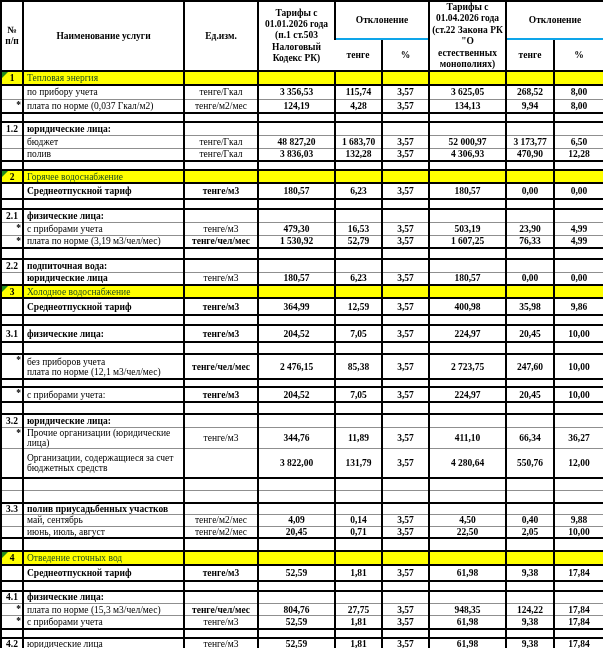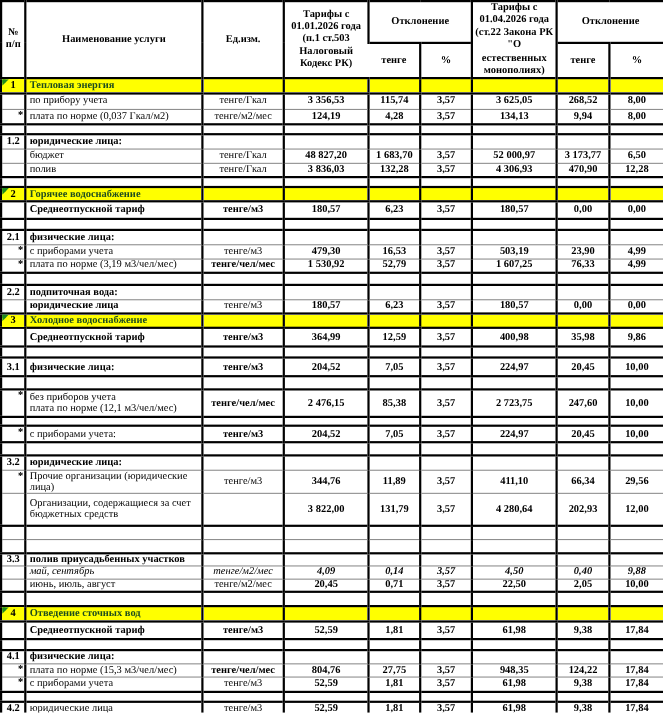--- a/index.html
+++ b/index.html
@@ -8,28 +8,28 @@
     font-family:"Liberation Serif", serif;
   }
   table{border-collapse:collapse;table-layout:fixed;width:601px;margin:0;}
   table{border:2px solid #000;}
   td,th{
     padding:0 2px;font-size:9.5px;line-height:1.08;color:#000;
     overflow:hidden;vertical-align:middle;border-left:2px solid #000;
   }
   td:first-child,th:first-child{border-left:none;}
   thead th{font-weight:bold;text-align:center;vertical-align:middle;}
-  thead tr.h2 th{border-top:2px solid #000000;}
+  thead tr.h2 th{border-top:2px solid #0ea5e9;}
   thead{border-bottom:2px solid #000;}
   tr.k>td{border-top:2px solid #000;}
   tr.t>td{border-top:1px solid #8f8f8f;}
   tr.sec>td{
     background:#FFFF00;border-top:2px solid #000;border-bottom:2px solid #000;
   }
-  tr.sec .sec-title{font-weight:bold;color:#1e4d1e;}
+  tr.sec .sec-title{font-weight:normal;color:#1e4d1e;}
   td.numc{font-weight:bold;text-align:center;position:relative;}
   td.starc{font-weight:bold;text-align:right;padding-right:1px;vertical-align:top;}
   td.namec{text-align:left;padding-left:3px;}
   td.unitc{text-align:center;}
   td.v{font-weight:bold;text-align:center;}
   .bold{font-weight:bold;}
   .tri::before{
     content:"";position:absolute;top:0;left:0;width:0;height:0;
     border:3px solid transparent;border-top-color:#1f8a1f;border-left-color:#1f8a1f;
   }
@@ -369,31 +369,31 @@
         </tr>
         <tr class="t" style="height: 20px;">
           <td class="starc">*</td>
           <td class="namec">Прочие организации (юридические лица)</td>
           <td class="unitc">тенге/м3</td>
           <td class="v">344,76</td>
           <td class="v">11,89</td>
           <td class="v">3,57</td>
           <td class="v">411,10</td>
           <td class="v">66,34</td>
-          <td class="v">29,56</td>
+          <td class="v">36,27</td>
         </tr>
         <tr class="t" style="height: 29px;">
           <td class="numc"></td>
           <td class="namec">Организации, содержащиеся за счет бюджетных средств</td>
           <td class="unitc"></td>
           <td class="v">3 822,00</td>
           <td class="v">131,79</td>
           <td class="v">3,57</td>
           <td class="v">4 280,64</td>
-          <td class="v">202,93</td>
+          <td class="v">550,76</td>
           <td class="v">12,00</td>
         </tr>
         <tr class="k" style="height: 13px;">
           <td class="numc"></td>
           <td class="namec"></td>
           <td class="unitc"></td>
           <td class="v"></td>
           <td class="v"></td>
           <td class="v"></td>
           <td class="v"></td>
@@ -415,21 +415,21 @@
           <td class="numc">3.3</td>
           <td class="namec bold">полив приусадьбенных участков</td>
           <td class="unitc"></td>
           <td class="v"></td>
           <td class="v"></td>
           <td class="v"></td>
           <td class="v"></td>
           <td class="v"></td>
           <td class="v"></td>
         </tr>
-        <tr class="t" style="height: 11px; font-style: italic;">
+        <tr class="t" style="height: 11px;">
           <td class="numc"></td>
           <td class="namec">май, сентябрь</td>
           <td class="unitc">тенге/м2/мес</td>
           <td class="v">4,09</td>
           <td class="v">0,14</td>
           <td class="v">3,57</td>
           <td class="v">4,50</td>
           <td class="v">0,40</td>
           <td class="v">9,88</td>
         </tr>

